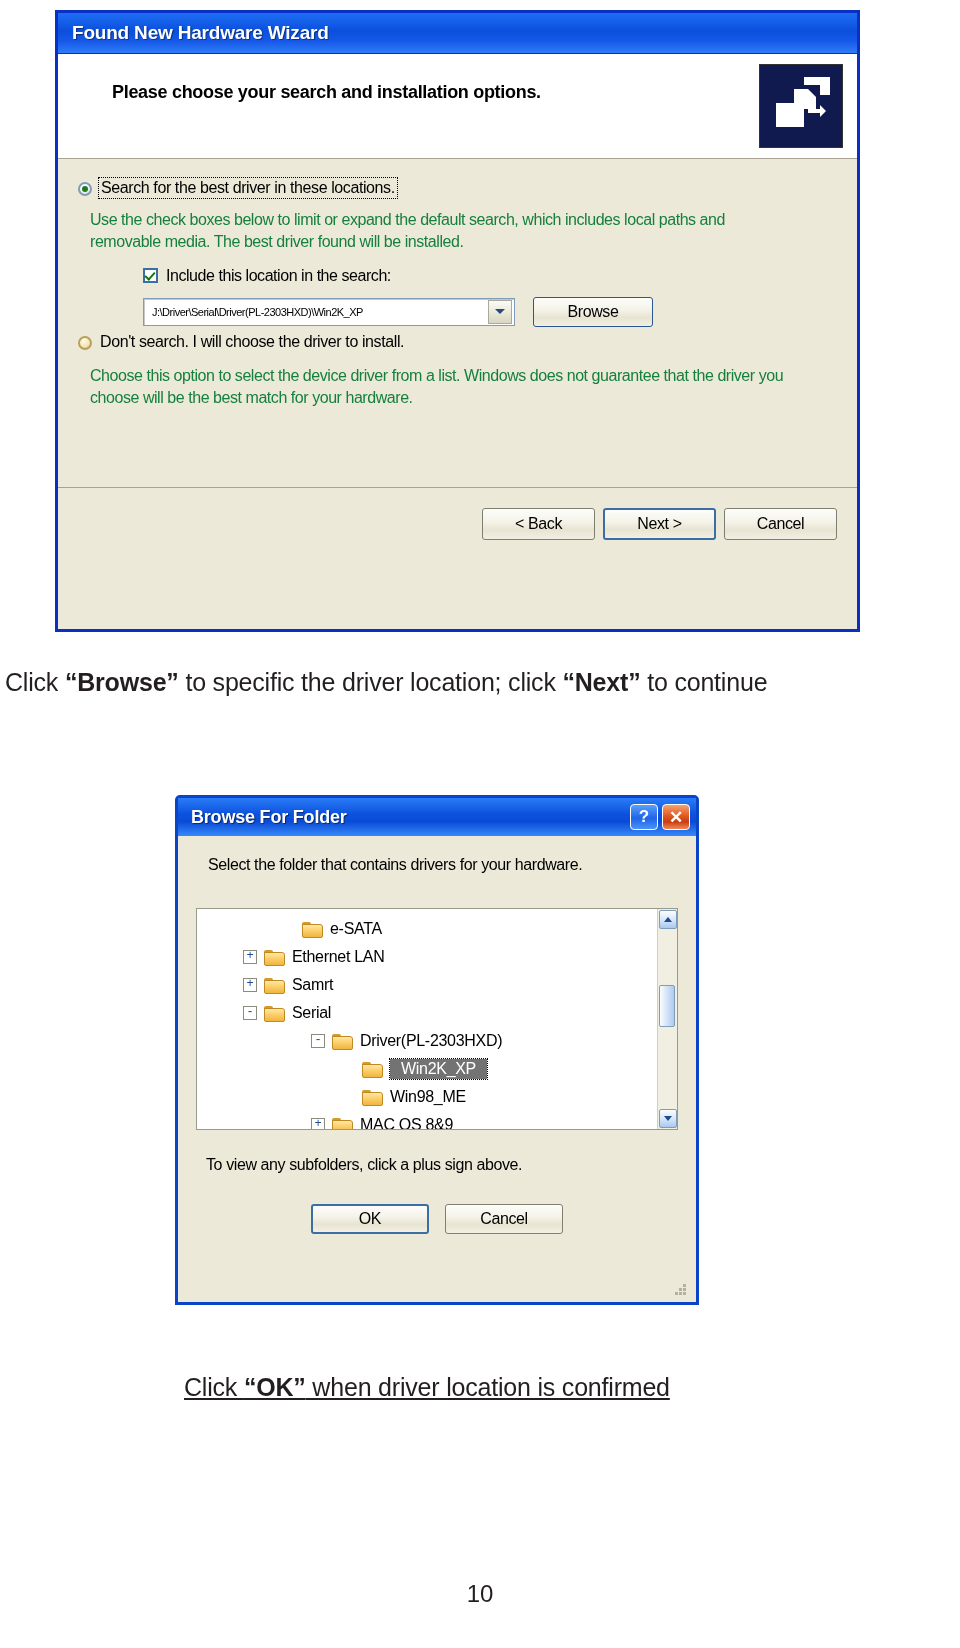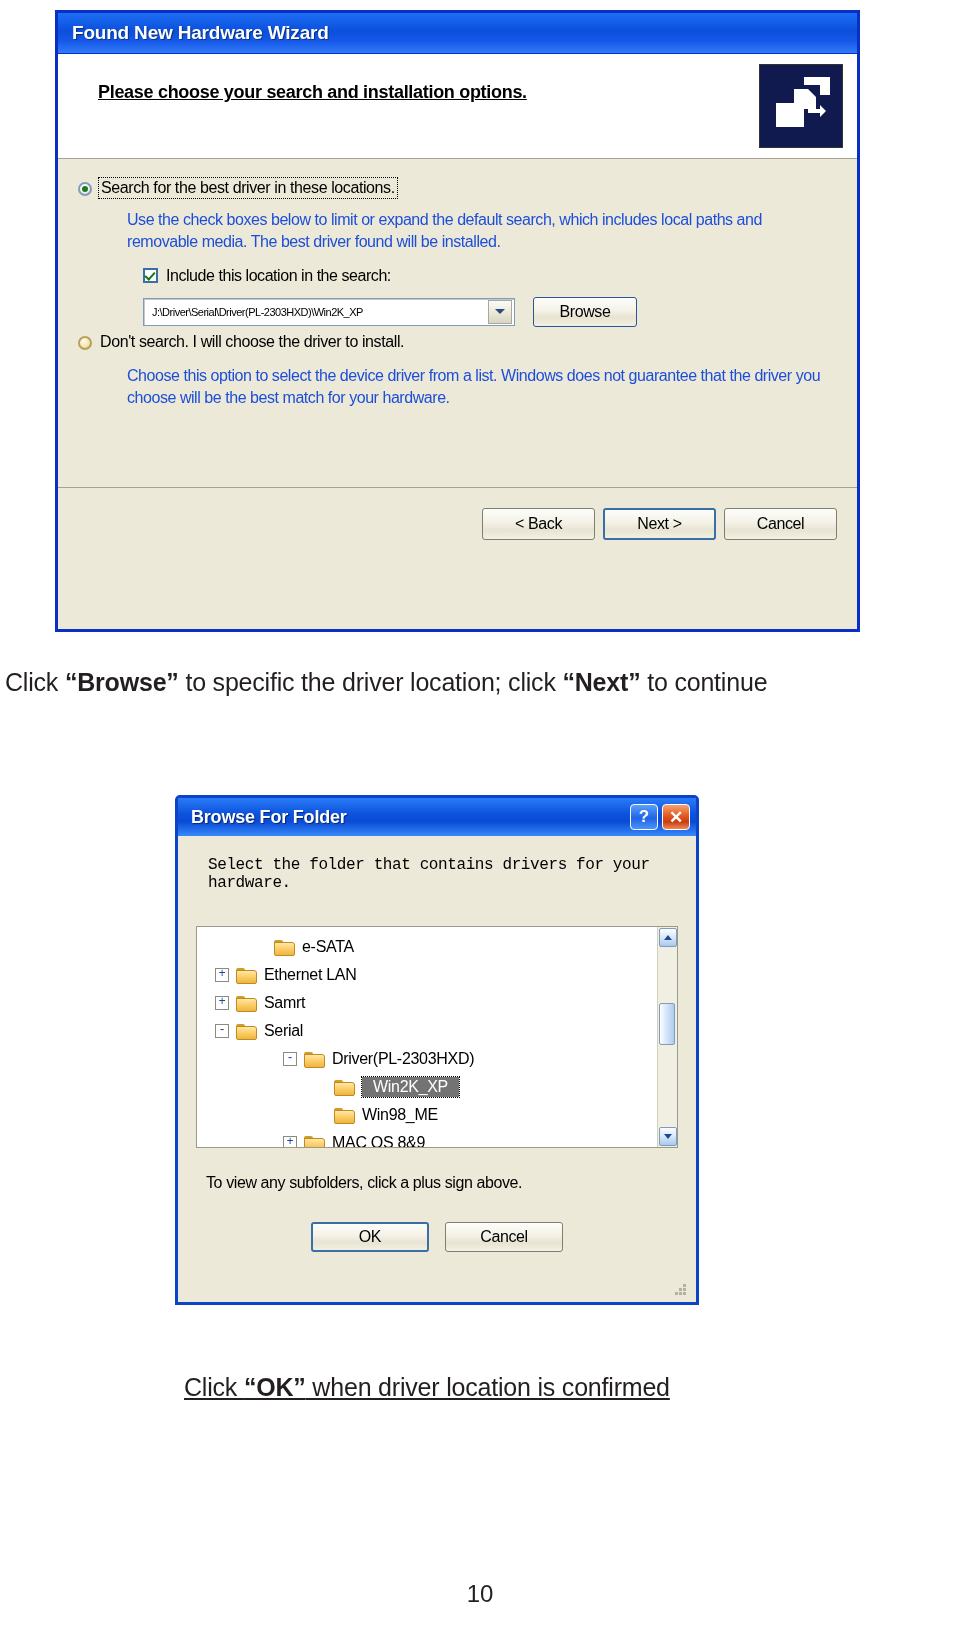--- a/index.html
+++ b/index.html
@@ -44,27 +44,26 @@
   }
   .wizard-header {
     height: 105px;
     background: #ffffff;
     border-bottom: 1px solid #a9a293;
     position: relative;
     box-sizing: border-box;
   }
   .wizard-header-text {
     position: absolute;
-    left: 40px;
+    left: 54px;
     top: 28px;
     font-size: 18px;
     font-weight: bold;
     color: #000000;
     letter-spacing: -0.3px;
-    text-decoration: underline;
   }
   .wizard-header-icon {
     position: absolute;
     right: 14px;
     top: 10px;
     width: 82px;
     height: 82px;
     background: #111a4e;
     border: 1px solid #333;
     display: flex;
@@ -116,22 +115,22 @@
     line-height: 1.15;
   }
   .opt-label.focus {
     outline: 1px dotted #000;
     outline-offset: 1px;
     padding: 0 1px;
   }
 
   .desc {
     font-size: 16px;
-    color: #1d4ed8;
-    margin: 12px 0 0 49px;
+    color: #15803d;
+    margin: 12px 0 0 12px;
     line-height: 1.35;
     letter-spacing: -0.45px;
     max-width: 700px;
   }
 
   .check-row {
     display: flex;
     align-items: center;
     margin: 14px 0 0 65px;
   }
@@ -208,21 +207,21 @@
     border-radius: 3px;
     font-size: 16px;
     color: #000;
     display: flex;
     align-items: center;
     justify-content: center;
     box-sizing: border-box;
     letter-spacing: -0.4px;
   }
   .btn.browse {
-    width: 104px;
+    width: 120px;
     height: 30px;
     margin-left: 18px;
     border-color: #2b5797;
   }
   .btn.default-btn {
     border: 2px solid #3b6ea5;
   }
 
   .wizard-footer {
     position: absolute;
@@ -301,21 +300,20 @@
   }
   .tb-btn.help {
     background: linear-gradient(180deg,#5aa0fb 0%, #1f63e8 55%, #4b94f8 100%);
   }
   .tb-btn.close {
     background: linear-gradient(180deg,#f5a172 0%, #e05a22 45%, #c93d10 70%, #f08a55 100%);
   }
   .browse-body {
     padding: 14px 10px 0 18px;
     box-sizing: border-box;
-    font-family: Liberation Mono, monospace;
   }
   .browse-instr {
     font-size: 16px;
     color: #000;
     letter-spacing: -0.4px;
     margin: 6px 0 0 12px;
   }
   .tree-wrap {
     margin: 34px 18px 0 18px;
     height: 222px;
@@ -328,20 +326,21 @@
   .tree {
     flex: 1 1 auto;
     padding: 6px 0 0 0;
     overflow: hidden;
   }
   .tree-row {
     display: flex;
     align-items: center;
     height: 28px;
     white-space: nowrap;
+    margin-left: 28px;
   }
   .expander {
     width: 14px;
     height: 14px;
     border: 1px solid #8c8c7e;
     background: #ffffff;
     font-size: 12px;
     line-height: 11px;
     text-align: center;
     color: #1d4b8f;

